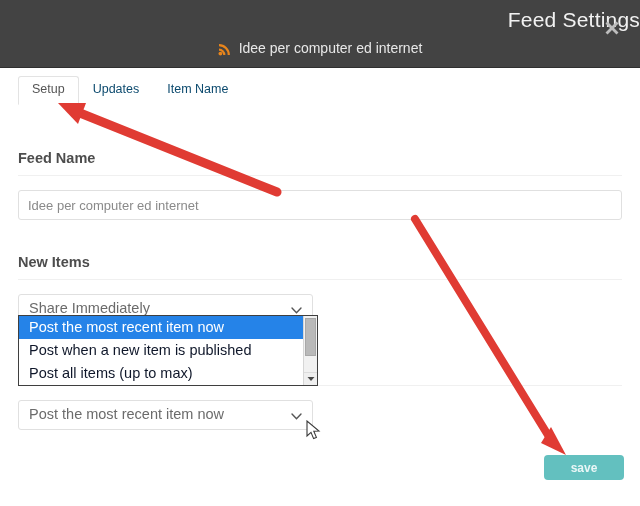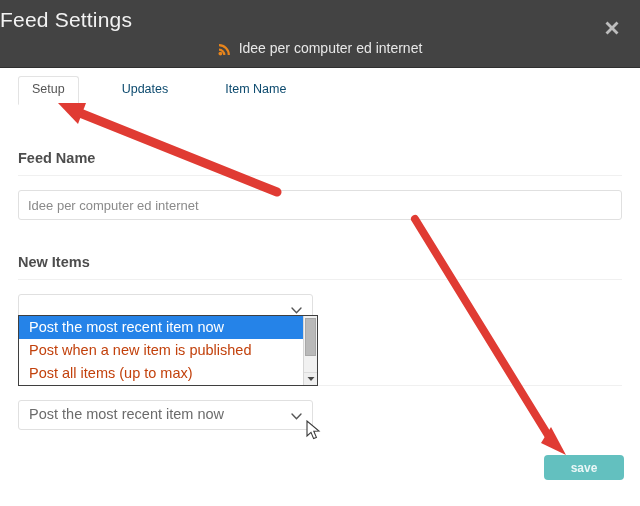--- a/index.html
+++ b/index.html
@@ -19,21 +19,21 @@
     position: absolute;
     left: 0; top: 0;
     width: 640px; height: 68px;
     background: #434343;
     border-bottom: 1px solid #2f2f2f;
   }
   .modal-title {
     position: absolute;
     left: 0; top: 8px;
     width: 640px;
-    text-align: left;
+    text-align: right;
     color: #f2f2f2;
     font-size: 21px;
     font-weight: normal;
     letter-spacing: 0.2px;
   }
   .modal-subtitle-row {
     position: absolute;
     left: 0; top: 40px;
     width: 640px;
     display: flex;
@@ -62,21 +62,20 @@
 
   
   .tabs {
     position: absolute;
     left: 0; top: 68px;
     width: 640px; height: 40px;
     display: flex;
     align-items: flex-start;
     padding: 8px 0 0 18px;
     background: #ffffff;
-    gap: 29px;
   }
   .tab {
     font-size: 12.5px;
     color: #0c4a6e;
     padding: 6px 13px 7px 13px;
     cursor: pointer;
     border: 1px solid transparent;
     border-radius: 3px 3px 0 0;
     white-space: nowrap;
     line-height: 1.1;
@@ -160,21 +159,21 @@
   }
   .dd-list {
     position: relative;
     width: 300px;
   }
   .dd-option {
     height: 23px;
     line-height: 23px;
     padding-left: 10px;
     font-size: 14.5px;
-    color: #c2410c;
+    color: #0f172a;
     white-space: nowrap;
     cursor: default;
     padding-right: 18px;
   }
   .dd-option.selected {
     background: #2583e8;
     color: #ffffff;
   }
   .dd-scrollbar {
     position: absolute;
@@ -265,20 +264,21 @@
   <div id="feed-name-group" class="field-group">
     <div class="field-label">Feed Name</div>
     <div class="divider"></div>
     <input class="text-input" type="text" value="Idee per computer ed internet" style="">
   </div>
 
   <div id="new-items-group" class="field-group">
     <div class="field-label">New Items</div>
     <div class="divider"></div>
     <div class="select-box">
+      <span class="select-value">Share Immediately</span>
       <span class="select-chevron">
         <svg width="13" height="13" viewBox="0 0 13 13">
           <path d="M2 4 L6.5 8.8 L11 4" fill="none" stroke="#555" stroke-width="1.4" stroke-linecap="round"></path>
         </svg>
       </span>
     </div>
   </div>
 
   <div id="first-post-group" class="field-group">
     <div class="field-label">First Post</div>

